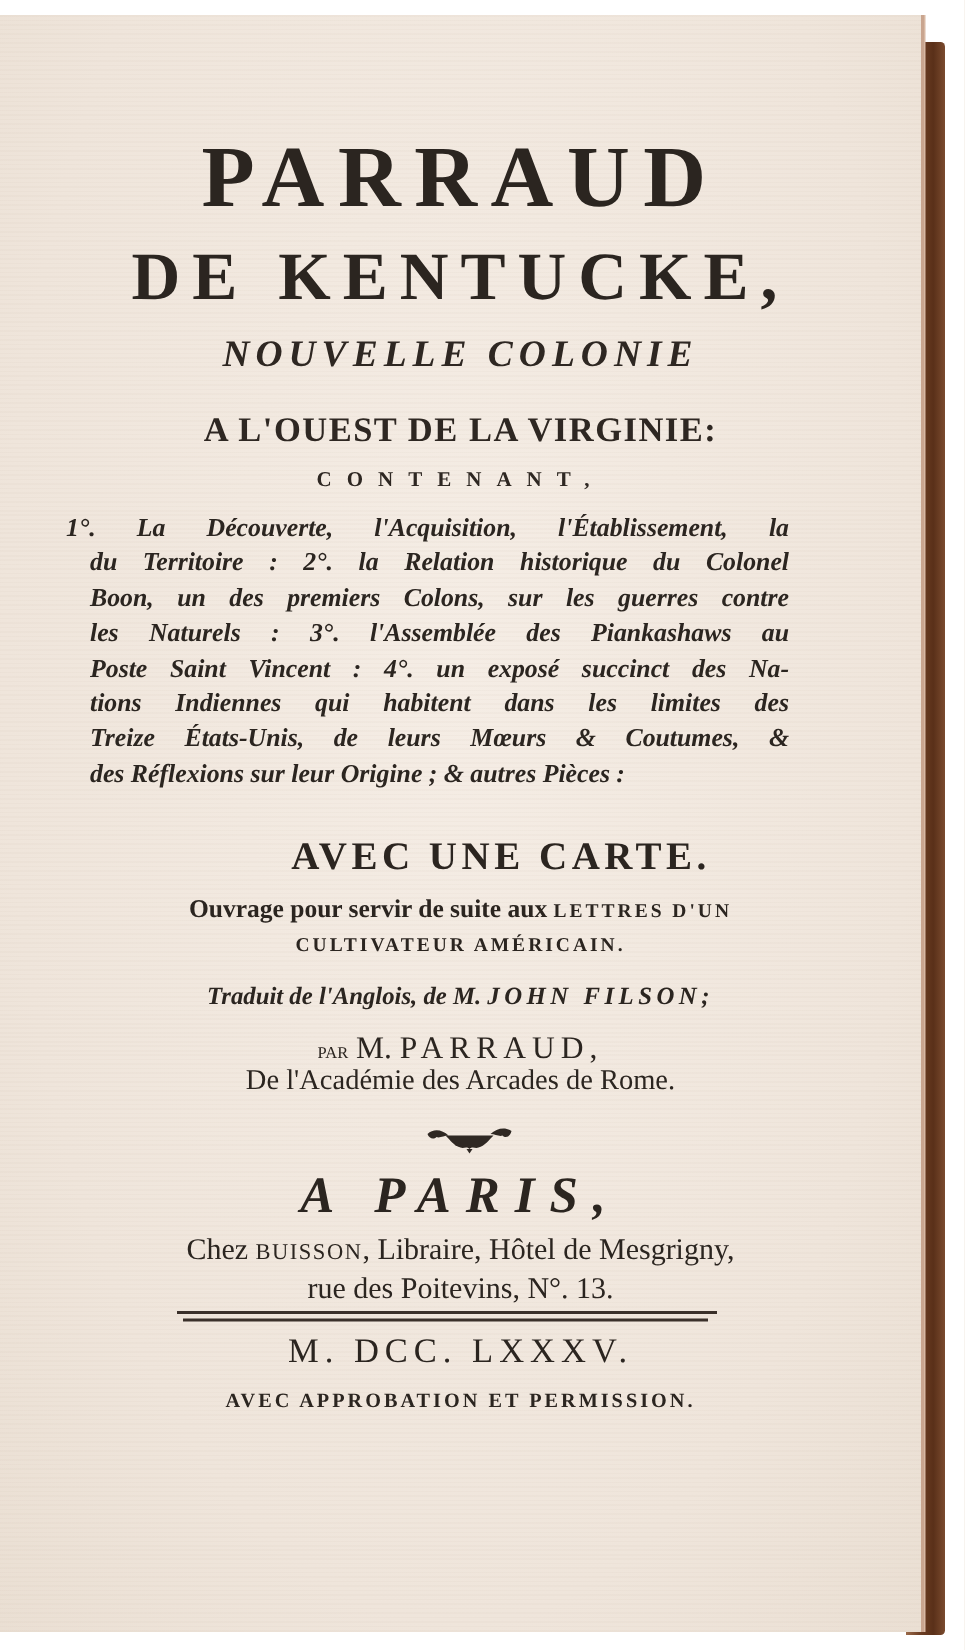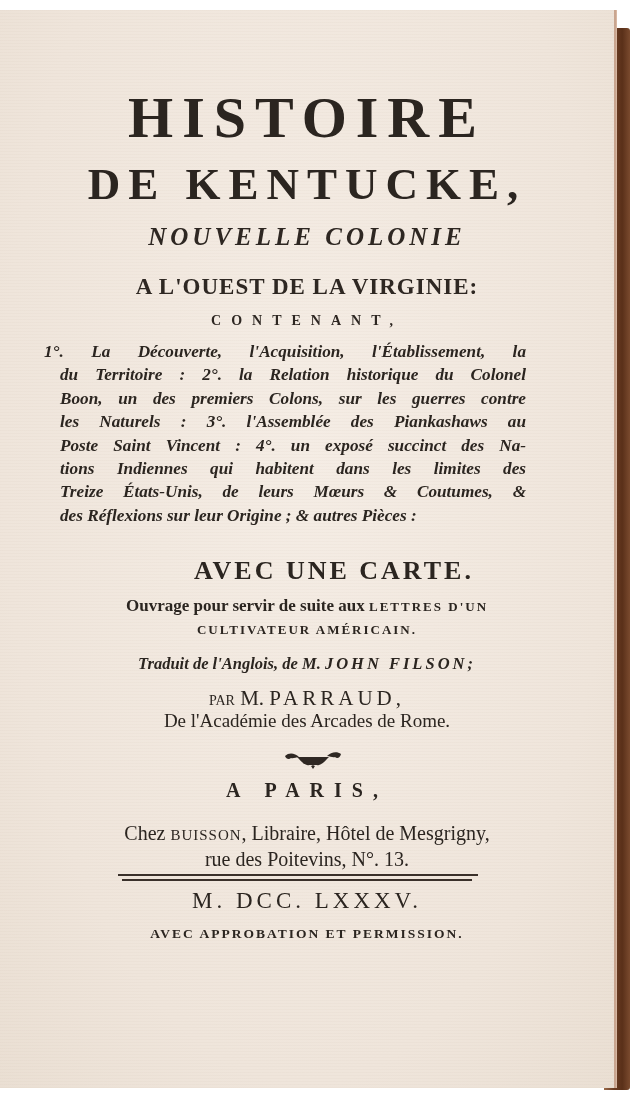--- a/index.html
+++ b/index.html
@@ -33,41 +33,41 @@
   }
   .contents .line { display:block; text-align:justify; text-align-last:justify; white-space:nowrap; }
   .contents .line.indent { padding-left:16px; }
   .contents .line.last { text-align-last:left; }
   .avec-carte { top:546px; font-size:26px; letter-spacing:3px; font-weight:bold; color:#2b2520;padding-left:27px; }
   .ouvrage { top:585px; font-size:17px; line-height:22px; color:#2b2520; font-weight:bold; }
   .ouvrage .sc { font-size:13px; letter-spacing:2px; }
   .traduit { top:644px; font-size:16.5px; font-style:italic; color:#2b2520; font-weight:bold;text-align:center; }
   .traduit .sp { letter-spacing:3px; }
   .par { top:675px; font-size:21px; color:#2b2520; line-height:26px; }
-  .par .sc { font-size:14px; }
+  .par .sc { font-size:11px; }
   .par .sp { letter-spacing:4px; }
   .academie { top:700px; font-size:19px; color:#2b2520; }
   .ornament { position:absolute; left:283px; top:738px; width:60px; height:22px; }
-  .paris { top:769px; font-size:20px; letter-spacing:10px; font-weight:bold; color:#2b2520; }
+  .paris { top:769px; font-size:34px; font-style:italic; letter-spacing:10px; font-weight:bold; color:#2b2520; }
   .chez { top:811px; font-size:20px; line-height:24px; color:#2b2520; }
   .chez .sc { font-size:15px; letter-spacing:1px; }
   .rule { position:absolute; left:118px; width:360px; height:2px; background:#3a302a; }
   .rule1 { top:864px; }
   .rule2 { top:869px; width:350px; left:122px; }
   .date { top:878px; font-size:23px; letter-spacing:4px; color:#2b2520; }
   .approb { top:916px; font-size:13.5px; letter-spacing:2px; font-weight:bold; color:#2b2520; }
 </style>
 </head>
 <body>
 
 <div class="binding"></div>
 
 <div class="page">
 
-  <div class="block title1">HISTOIRE</div>
+  <div class="block title1">PARRAUD</div>
   <div class="block title2">DE KENTUCKE,</div>
   <div class="block subtitle-it">NOUVELLE COLONIE</div>
   <div class="block subtitle2">A L'OUEST DE LA VIRGINIE:</div>
   <div class="block contenant">CONTENANT,</div>
 
   <div class="contents">
     <span class="line">1°. La Découverte, l'Acquisition, l'Établissement, la</span>
     <span class="line indent">du Territoire : 2°. la Relation historique du Colonel</span>
     <span class="line indent">Boon, un des premiers Colons, sur les guerres contre</span>
     <span class="line indent">les Naturels : 3°. l'Assemblée des Piankashaws au</span>

